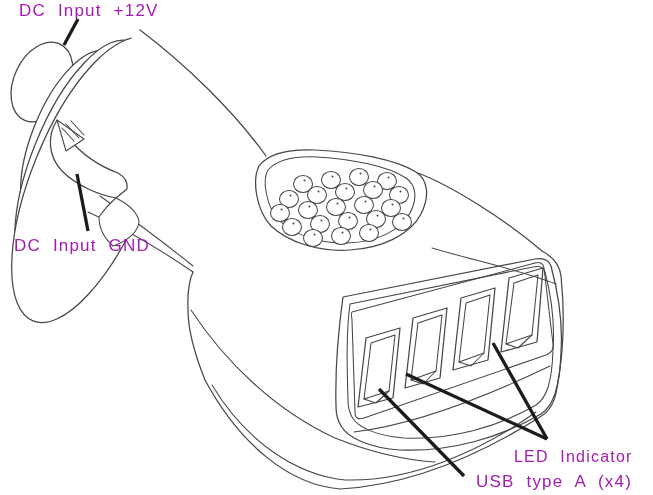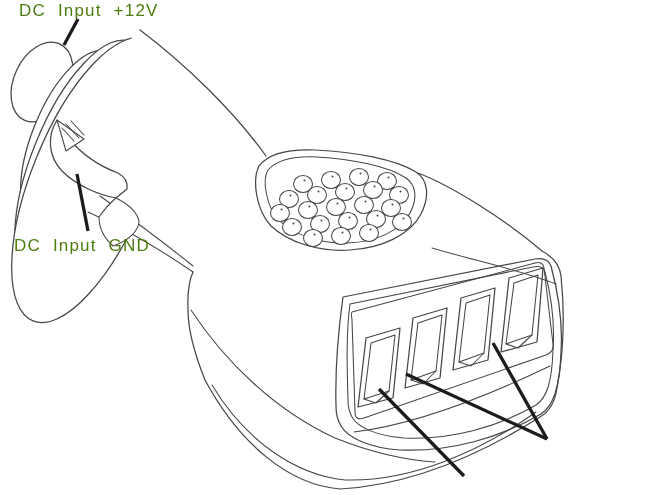--- a/index.html
+++ b/index.html
@@ -2,21 +2,21 @@
 <html><head>
 <meta charset="utf-8">
 <style>
   html,body{margin:0;padding:0;background:#fff;}
   .stage{
     position:relative;width:653px;height:495px;background:#fff;overflow:hidden;
     font-family:"Liberation Sans","DejaVu Sans",sans-serif;
   }
   .stage svg{position:absolute;left:0;top:0;}
   .callout{
-    position:absolute;color:#4d7c0f;font-size:17px;line-height:20px;
+    position:absolute;color:#a21caf;font-size:17px;line-height:20px;
     letter-spacing:1.2px;word-spacing:6px;white-space:nowrap;user-select:none;
   }
   .callout.small{font-size:16px;}
   .ln{fill:none;stroke:#464646;stroke-width:1.25;stroke-linecap:round;stroke-linejoin:round;}
   .ln2{fill:none;stroke:#464646;stroke-width:1.05;stroke-linecap:round;stroke-linejoin:round;}
   .wh{fill:#ffffff;}
   .leader{fill:none;stroke:#1b1b1b;stroke-width:3.3;stroke-linecap:butt;}
 </style>
 </head>
 <body>
@@ -160,13 +160,15 @@
       <path class="leader" d="M78,19 L64,45"></path>
       <path class="leader" d="M77,174 L88,231"></path>
       <path class="leader" d="M379,389 L464,476"></path>
       <path class="leader" d="M406,374 L547,439"></path>
       <path class="leader" d="M493,343 L547,439"></path>
     </g>
   </svg>
 
   <div class="callout" style="left:19px;top:1px;">DC Input +12V</div>
   <div class="callout" style="left:14px;top:236px;">DC Input GND</div>
+  <div class="callout small" style="left:514px;top:447px;">LED Indicator</div>
+  <div class="callout" style="left:476px;top:472px;">USB type A (x4)</div>
 </div>
 
 </body></html>

